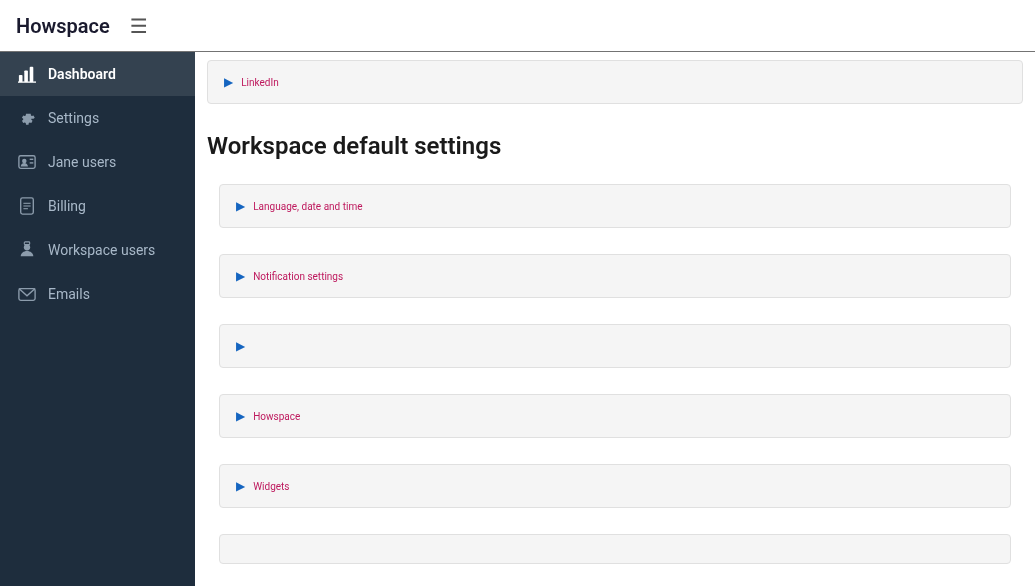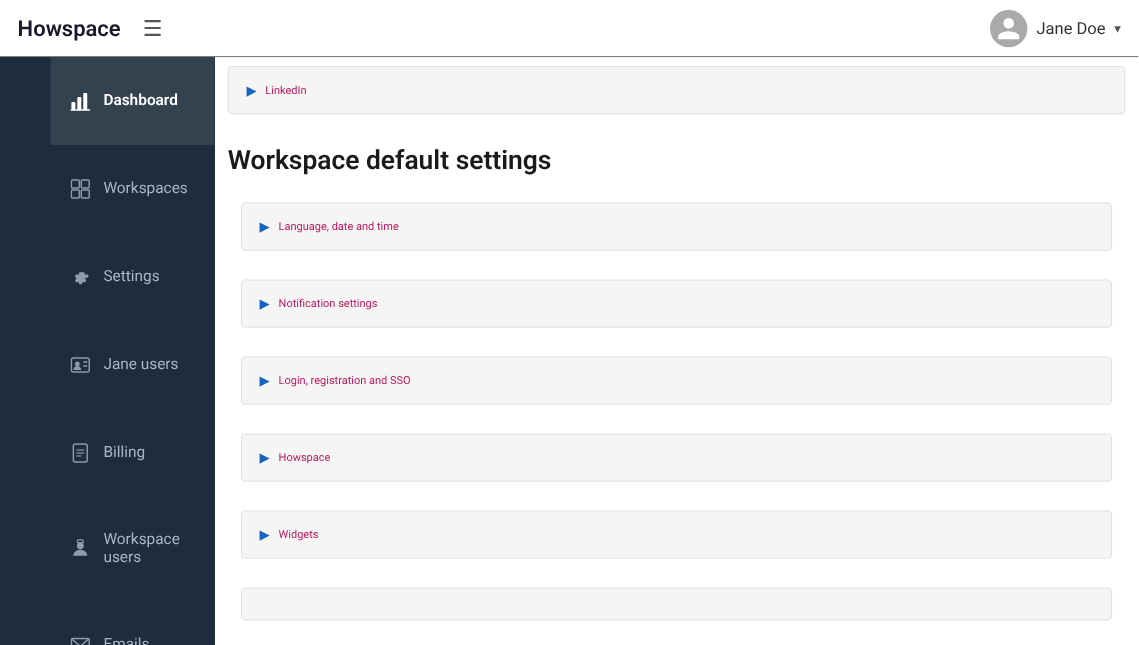--- a/index.html
+++ b/index.html
@@ -26,22 +26,22 @@
     
     .app-body { display: flex; flex: 1; overflow: hidden; }
 
     
     .sidebar {
       width: 195px; background: #1e2d3d; flex-shrink: 0;
       display: flex; flex-direction: column; overflow-y: auto;
     }
     .sidebar-item {
       display: flex; align-items: center; gap: 12px;
-      padding: 31px 18px; cursor: pointer; color: #a8b8c8;
-      font-size: 14px; transition: background 0.15s; margin-left: 46px;
+      padding: 13px 18px; cursor: pointer; color: #a8b8c8;
+      font-size: 14px; transition: background 0.15s;
     }
     .sidebar-item.active { background: rgba(255,255,255,0.1); color: #fff; font-weight: 600; }
     .sidebar-item .si-icon { width: 18px; height: 18px; flex-shrink: 0; opacity: 0.8; }
     .sidebar-item.active .si-icon { opacity: 1; }
 
     
     .main-content { flex: 1; overflow-y: auto; background: #fff; }
 
     
     .accordion-item {
@@ -65,54 +65,36 @@
     .accordion-list { padding: 4px 12px 12px 12px; display: flex; flex-direction: column; gap: 10px; }
   </style>
 </head>
 <body>
 
 <div class="header">
   <div class="header-left">
     <span class="logo">Howspace</span>
     <span class="hamburger">☰</span>
   </div>
-  <div class="header-right">
-    <div class="avatar-icon">
-      <svg viewBox="0 0 24 24" xmlns="http://www.w3.org/2000/svg">
-        <path d="M12 12c2.7 0 4.8-2.1 4.8-4.8S14.7 2.4 12 2.4 7.2 4.5 7.2 7.2 9.3 12 12 12zm0 2.4c-3.2 0-9.6 1.6-9.6 4.8v2.4h19.2v-2.4c0-3.2-6.4-4.8-9.6-4.8z"></path>
-      </svg>
-    </div>
-    <span class="user-name">Jane Doe</span>
-    <span class="dropdown-arrow">▾</span>
-  </div>
 </div>
 
 <div class="app-body">
 
   <nav class="sidebar">
 
     <div class="sidebar-item active">
       <svg class="si-icon" viewBox="0 0 20 20" fill="currentColor">
         <rect x="1" y="11" width="4" height="8" rx="1"></rect>
         <rect x="7" y="6" width="4" height="13" rx="1"></rect>
         <rect x="13" y="2" width="4" height="17" rx="1"></rect>
         <line x1="0" y1="19" x2="20" y2="19" stroke="currentColor" stroke-width="1.5"></line>
       </svg>
       <span>Dashboard</span>
     </div>
 
-    <div class="sidebar-item">
-      <svg class="si-icon" viewBox="0 0 20 20" fill="currentColor">
-        <rect x="1" y="1" width="8" height="8" rx="1" fill="none" stroke="currentColor" stroke-width="1.5"></rect>
-        <rect x="11" y="1" width="8" height="8" rx="1" fill="none" stroke="currentColor" stroke-width="1.5"></rect>
-        <rect x="1" y="11" width="8" height="8" rx="1" fill="none" stroke="currentColor" stroke-width="1.5"></rect>
-        <rect x="11" y="11" width="8" height="8" rx="1" fill="none" stroke="currentColor" stroke-width="1.5"></rect>
-      </svg>
-      <span>Workspaces</span>
-    </div>
 
     <div class="sidebar-item">
       <svg class="si-icon" viewBox="0 0 20 20" fill="currentColor">
         <path d="M10 13a3 3 0 100-6 3 3 0 000 6zm7.2-2.3l1.4-1.1-1.4-2.4-1.7.5a6 6 0 00-1.1-.6l-.3-1.8H8.9l-.3 1.8a6 6 0 00-1.1.6l-1.7-.5-1.4 2.4 1.4 1.1a6 6 0 000 1.3l-1.4 1.1 1.4 2.4 1.7-.5c.3.2.7.4 1.1.6l.3 1.8h2.8l.3-1.8c.4-.2.8-.4 1.1-.6l1.7.5 1.4-2.4-1.4-1.1a6 6 0 000-1.3z"></path>
       </svg>
       <span>Settings</span>
     </div>
 
     <div class="sidebar-item">
       <svg class="si-icon" viewBox="0 0 20 20" fill="currentColor">
@@ -178,21 +160,20 @@
       <div class="accordion-item">
         <div class="accordion-header">
           <span class="accordion-arrow">▶</span>
           <span class="accordion-title">Notification settings</span>
         </div>
       </div>
 
       <div class="accordion-item">
         <div class="accordion-header">
           <span class="accordion-arrow">▶</span>
-          <span class="accordion-title">Login, registration and SSO</span>
         </div>
       </div>
 
       <div class="accordion-item">
         <div class="accordion-header">
           <span class="accordion-arrow">▶</span>
           <span class="accordion-title">Howspace</span>
         </div>
       </div>
 

